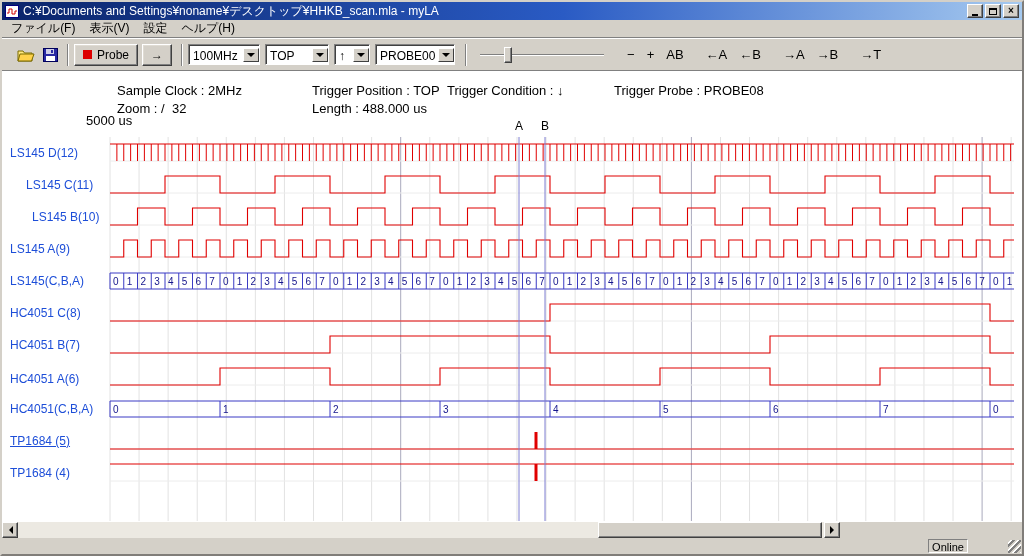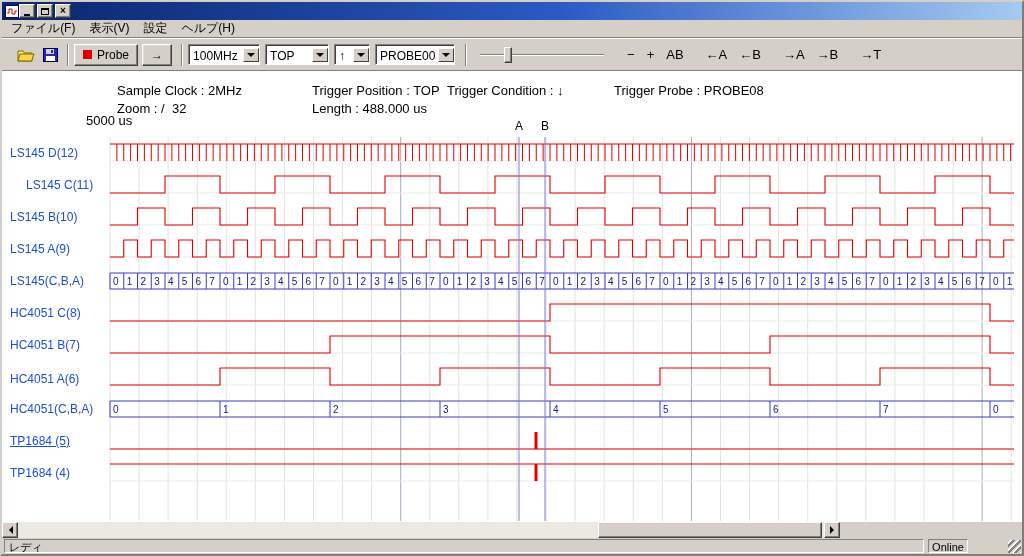--- a/index.html
+++ b/index.html
@@ -83,20 +83,21 @@
 </head>
 <body>
 
 <div class="titlebar">
   <span class="app-icon">
     <svg width="14" height="13">
       <rect x="0.5" y="0.5" width="13" height="12" fill="#fff" stroke="#000080"></rect>
       <polyline points="2,8 4,8 4,4 7,4 7,9 10,9 10,6 12,6" fill="none" stroke="#d00000"></polyline>
     </svg>
   </span>
+  <span class="title-text">C:¥Documents and Settings¥noname¥デスクトップ¥HHKB_scan.mla - myLA</span>
   <span class="tb-btns">
     <button class="tbn">
         <span class="g-min"></span>
       </button>
     <button class="tbn">
         <span class="g-max"></span>
       </button>
     <button class="tbn">×</button>
   </span>
 </div>
@@ -412,21 +413,21 @@
       <g>
         <line x1="517" y1="66" x2="517" y2="450" stroke="#7e7ed2" stroke-width="1"></line>
         <text x="517" y="59" text-anchor="middle" font-size="12" fill="#000">A</text>
         <line x1="543" y1="66" x2="543" y2="450" stroke="#7e7ed2" stroke-width="1"></line>
         <text x="543" y="59" text-anchor="middle" font-size="12" fill="#000">B</text>
       </g>
     </svg>
   <div id="wave-labels">
       <div class="ch-label" style="top: 74px;">LS145 D(12)</div>
       <div class="ch-label" style="top: 106px; margin-left: 16px;">LS145 C(11)</div>
-      <div class="ch-label" style="top: 138px;">LS145 B(10)</div>
+      <div class="ch-label" style="top: 138px; margin-left: 22px;">LS145 B(10)</div>
       <div class="ch-label" style="top: 170px;">LS145 A(9)</div>
       <div class="ch-label" style="top: 202px; text-align: right;">LS145(C,B,A)</div>
       <div class="ch-label" style="top: 234px;">HC4051 C(8)</div>
       <div class="ch-label" style="top: 266px;">HC4051 B(7)</div>
       <div class="ch-label" style="top: 300px;">HC4051 A(6)</div>
       <div class="ch-label" style="top: 330px;">HC4051(C,B,A)</div>
       <div class="ch-label" style="top: 362px; text-decoration: underline;">TP1684 (5)</div>
       <div class="ch-label" style="top: 394px;">TP1684 (4)</div>
     </div>
 </div>
@@ -437,17 +438,16 @@
         <i class="tri-l"></i>
       </button>
     <div class="sb-thumb"></div>
     <button class="sb-btn sb-right">
         <i class="tri-r"></i>
       </button>
   </div>
 </div>
 
 <div class="statusbar">
-  <div class="sb-panel" style="left:2px;width:920px">レディ</div>
   <div class="sb-panel sb-center" style="left:926px;width:40px">Online</div>
   <div class="sb-panel sb-center" style="left:1024px;width:21px">4MBit</div>
   <div class="grip"></div>
 </div>
 
 </body></html>

